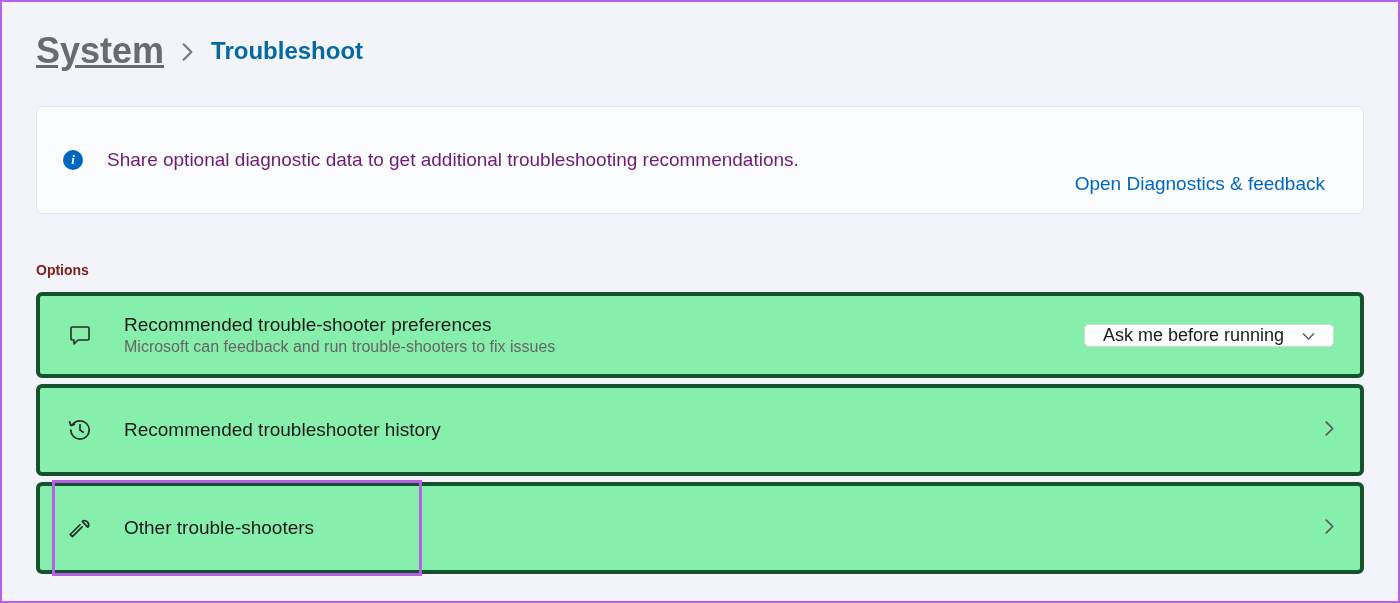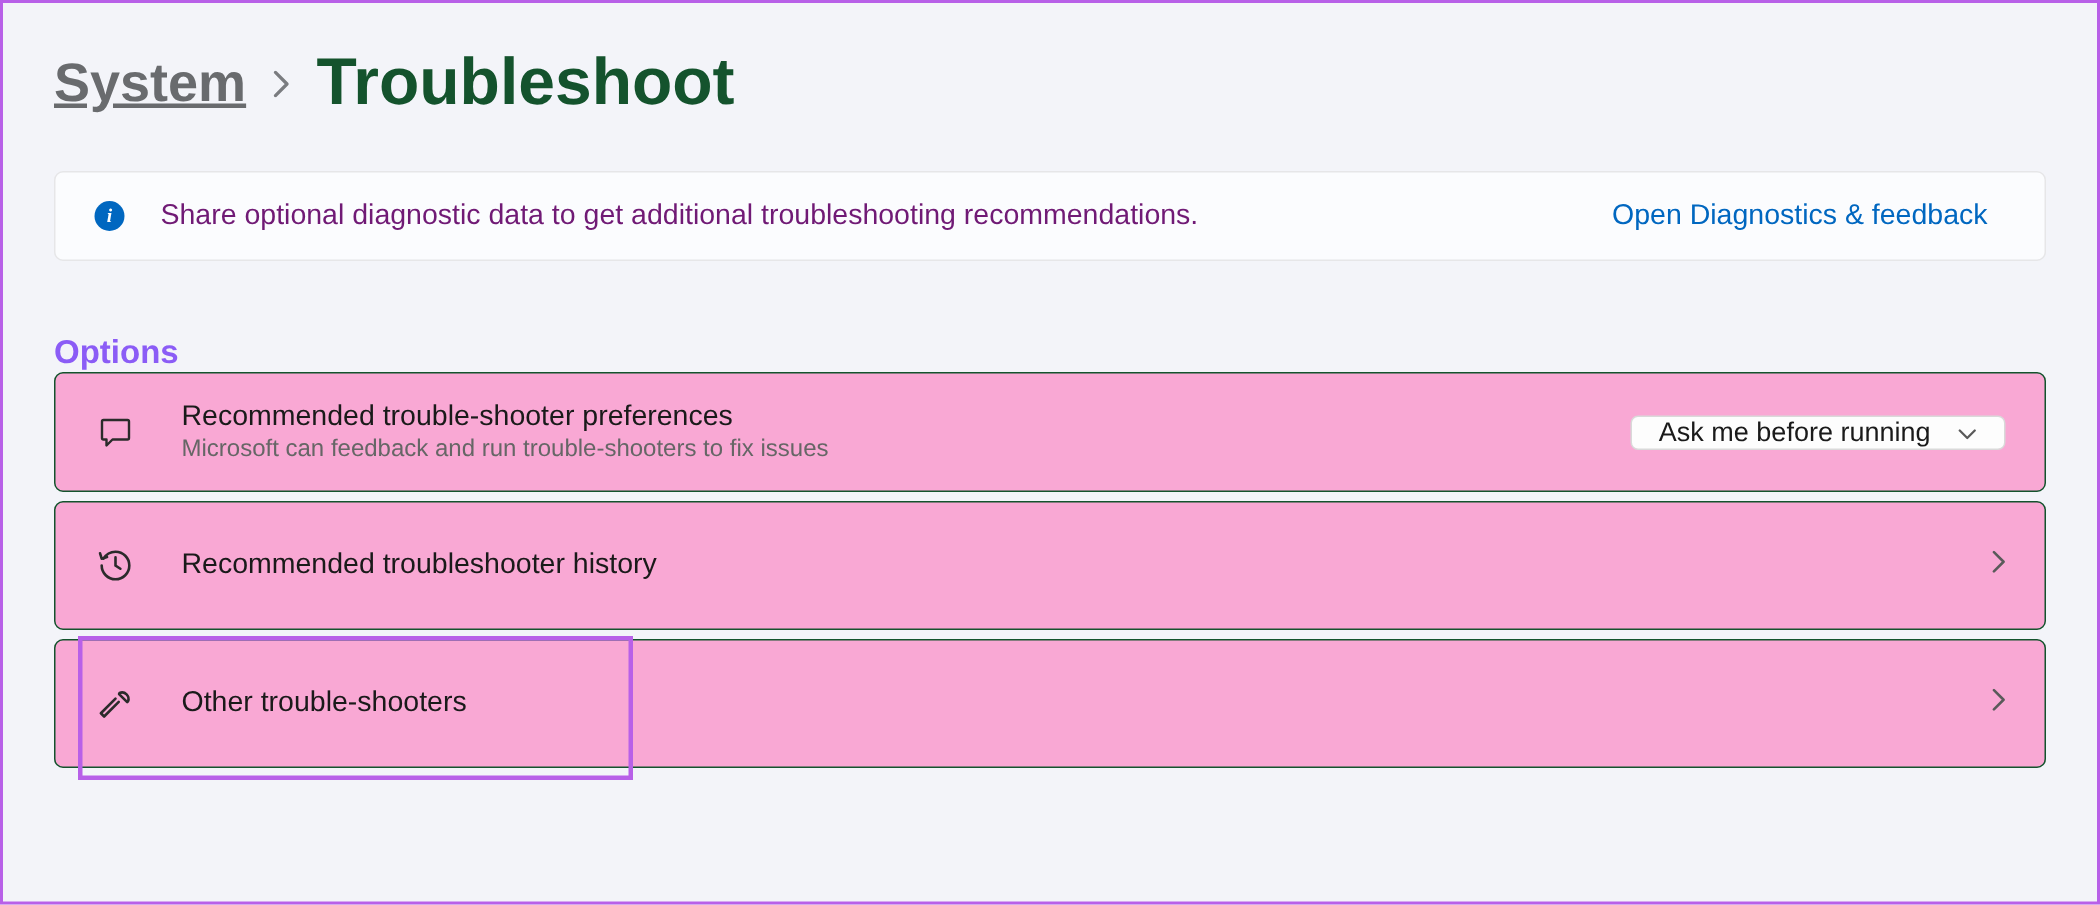--- a/index.html
+++ b/index.html
@@ -29,23 +29,23 @@
       font-weight: 600;
       color: #696b6e;
       text-decoration: underline;
     }
     .breadcrumb-sep {
       font-size: 22px;
       color: #7a7c80;
       margin-top: 6px;
     }
     .breadcrumb-current {
-      font-size: 44px;
+      font-size: 24px;
       font-weight: 600;
-      color: #14532d;
+      color: #0369a1;
     }
     .info-card {
       display: flex;
       align-items: center;
       background: #fbfcfe;
       border: 1px solid #e6e6e8;
       border-radius: 6px;
       padding: 18px 26px;
       margin-bottom: 48px;
     }
@@ -69,31 +69,33 @@
       font-size: 19px;
       color: #701a75;
       flex: 1;
     }
     .info-link {
       font-size: 19px;
       color: #0067c0;
       cursor: pointer;
       margin-left: 20px;
       margin-right: 12px;
+      margin-top: 48px;
     }
     .section-title {
-      font-size: 22px;
+      font-size: 14px;
       font-weight: 600;
-      color: #8b5cf6;
+      color: #7f1d1d;
+      margin-bottom: 14px;
     }
     .option-card {
       display: flex;
       align-items: center;
-      background: #f9a8d4;
-      border: 1px solid #14532d;
+      background: #86efac;
+      border: 4px solid #14532d;
       border-radius: 6px;
       padding: 18px 26px;
       margin-bottom: 6px;
       cursor: pointer;
       justify-content: space-between;
     }
     .option-card.tall {
       padding: 28px 26px;
     }
     .option-icon {

